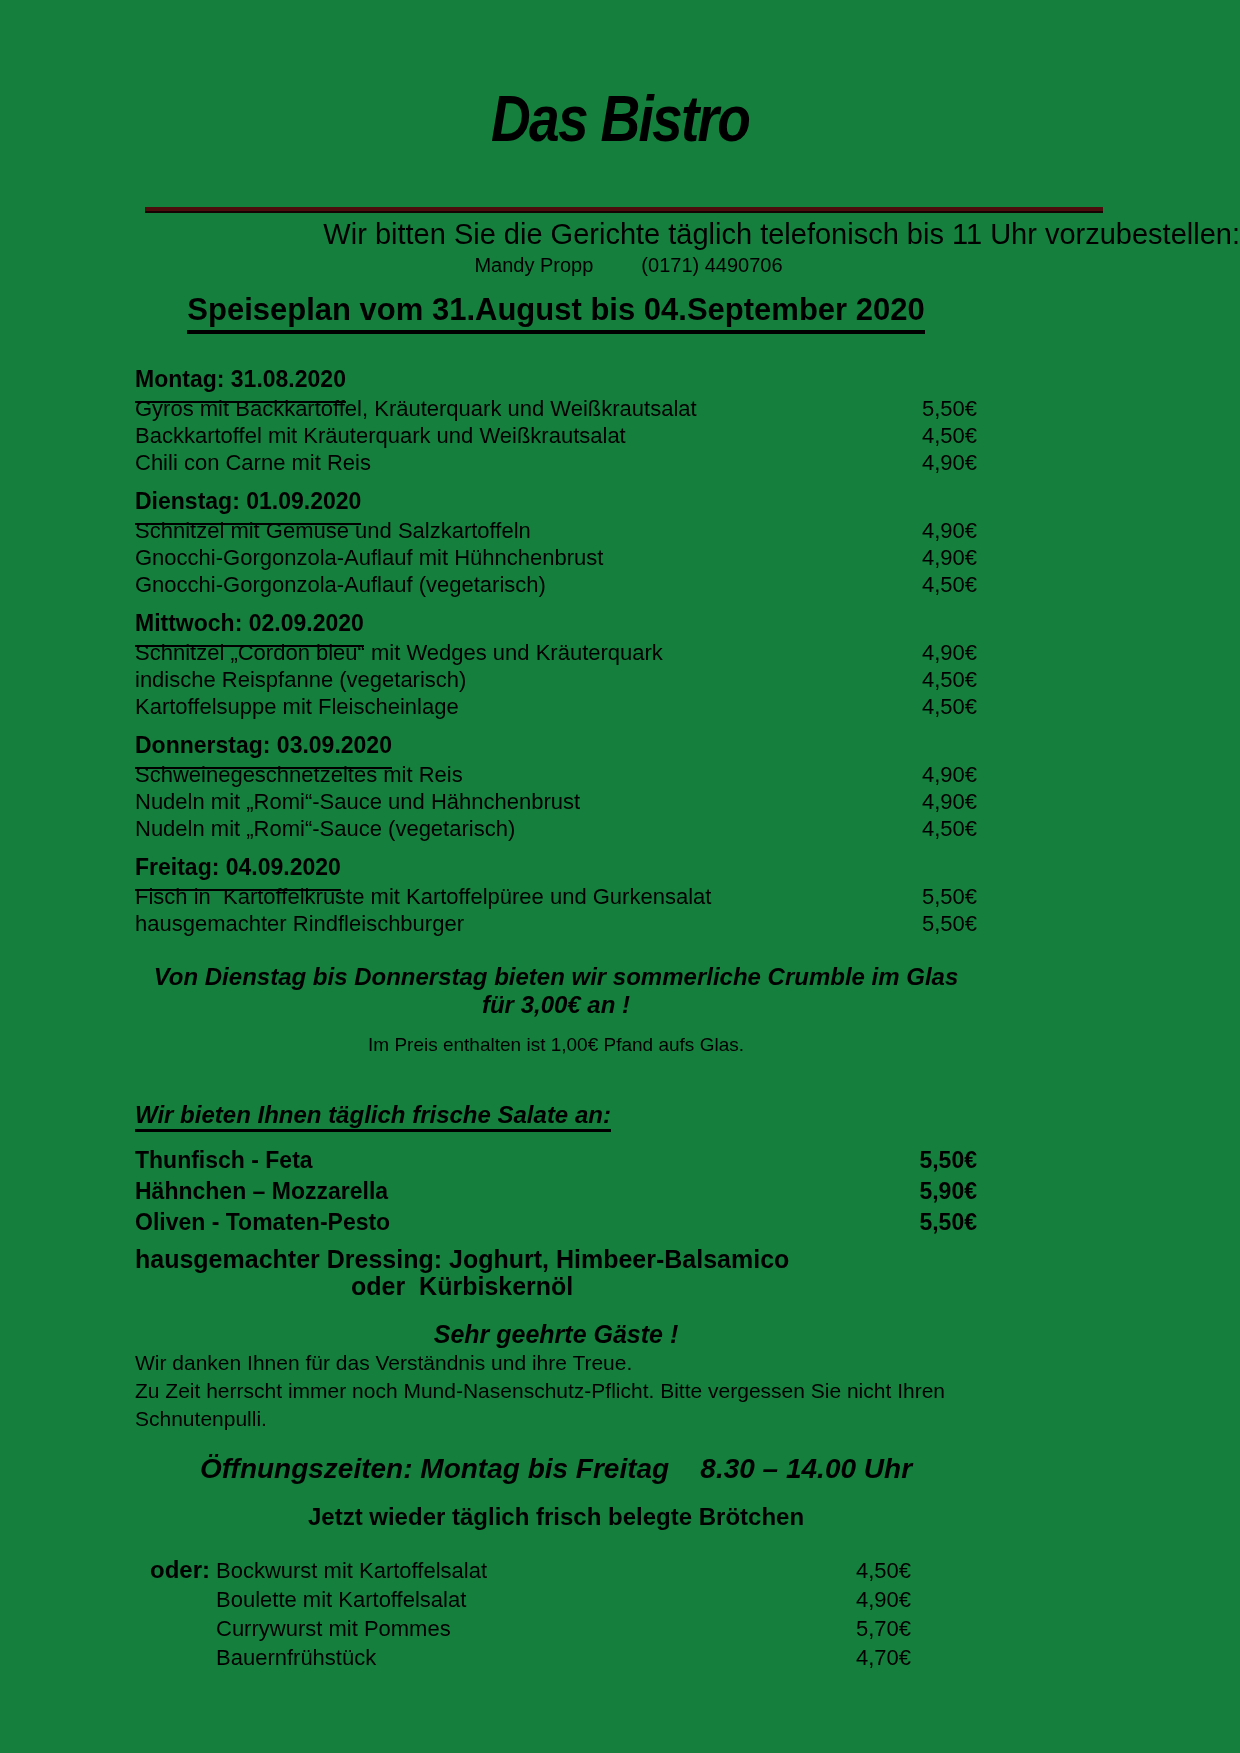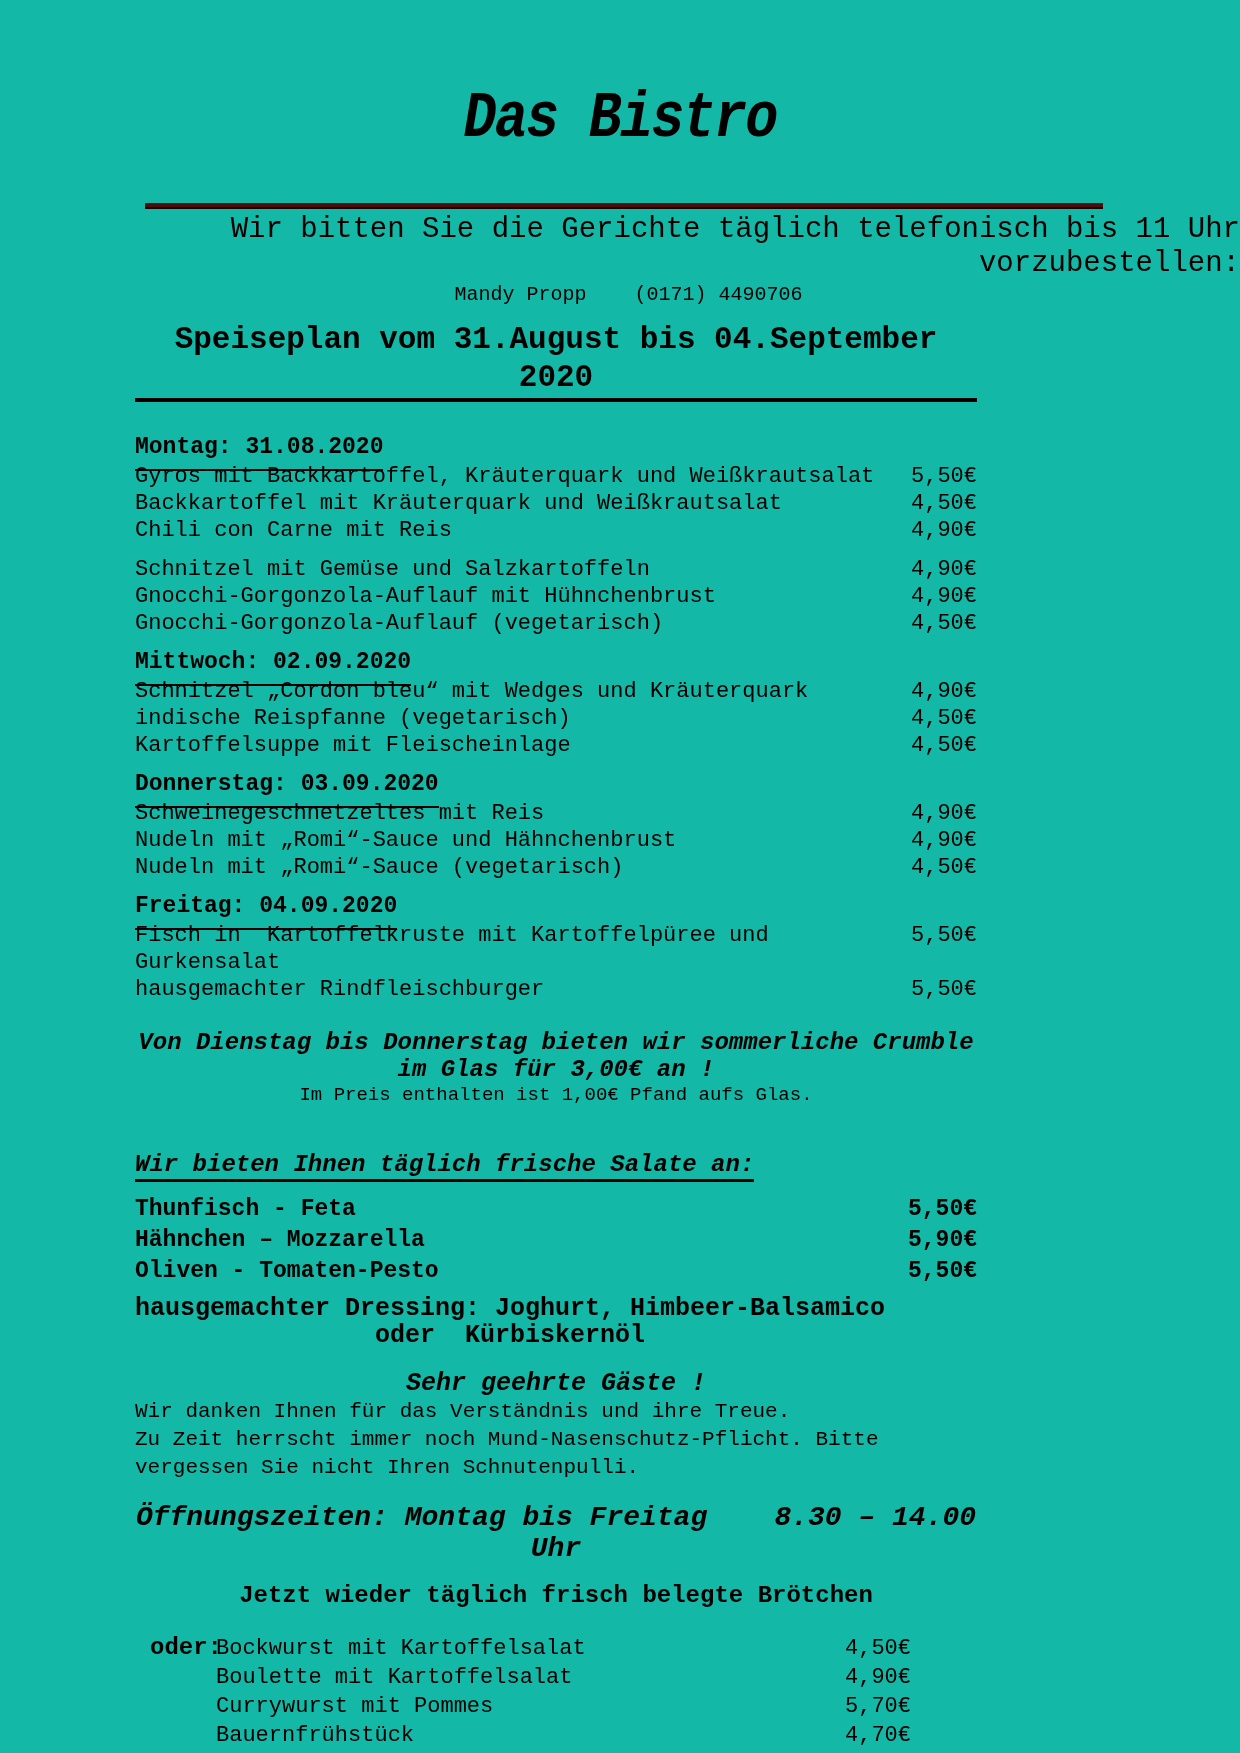--- a/index.html
+++ b/index.html
@@ -1,23 +1,23 @@
 <!DOCTYPE html>
 <html><head>
 <meta charset="utf-8">
 <style>
   html, body { margin: 0; padding: 0; background: #ffffff; }
   .page {
     position: relative;
     width: 1240px;
     height: 1753px;
     box-sizing: border-box;
-    background: #14b8a6;
+    background: #15803d;
     color: #000000;
-    font-family: Liberation Mono, monospace;
+    font-family: Liberation Sans, sans-serif;
     padding-top: 88px;
     overflow: hidden;
   }
   .title-wrap { text-align: center; line-height: 62px; }
   .title-text {
     display: inline-block;
     font-size: 64px;
     font-weight: bold;
     font-style: italic;
     letter-spacing: -2px;
@@ -40,21 +40,21 @@
     border-bottom: 4px solid #000;
     padding-bottom: 1px;
   }
   #menu-days { margin-top: 32px; }
   .day { margin-bottom: 12px; }
   .day-label { font-size: 23px; font-weight: bold; line-height: 27px; margin-bottom: 2px; }
   .underline-heavy { border-bottom: 2.5px solid #000; padding-bottom: 9px; }
   .menu-row { display: flex; justify-content: space-between; font-size: 22px; line-height: 27px; }
   .dish { white-space: pre-wrap; }
   .crumble { text-align: center; font-size: 24px; font-weight: bold; font-style: italic; margin-top: 26px; }
-  .crumble-note { text-align: center; font-size: 19px; margin-top: 1px; }
+  .crumble-note { text-align: center; font-size: 19px; margin-top: 15px; }
   .salads { margin-top: 42px; }
   .salads-title { line-height: 34px; }
   .salads-title-text {
     font-size: 24px;
     font-weight: bold;
     font-style: italic;
     border-bottom: 3.5px solid #000;
     padding-bottom: 1px;
   }
   #salad-items { margin-top: 10px; }
@@ -103,20 +103,21 @@
           <div class="menu-row">
             <span class="dish">Backkartoffel mit Kräuterquark und Weißkrautsalat</span>
             <span class="price">4,50€</span>
           </div>
           <div class="menu-row">
             <span class="dish">Chili con Carne mit Reis</span>
             <span class="price">4,90€</span>
           </div>
         </section>
         <section class="day">
+          <div class="day-label"><span class="underline-heavy">Dienstag: 01.09.2020</span></div>
           <div class="menu-row">
             <span class="dish">Schnitzel mit Gemüse und Salzkartoffeln</span>
             <span class="price">4,90€</span>
           </div>
           <div class="menu-row">
             <span class="dish">Gnocchi-Gorgonzola-Auflauf mit Hühnchenbrust</span>
             <span class="price">4,90€</span>
           </div>
           <div class="menu-row">
             <span class="dish">Gnocchi-Gorgonzola-Auflauf (vegetarisch)</span>

